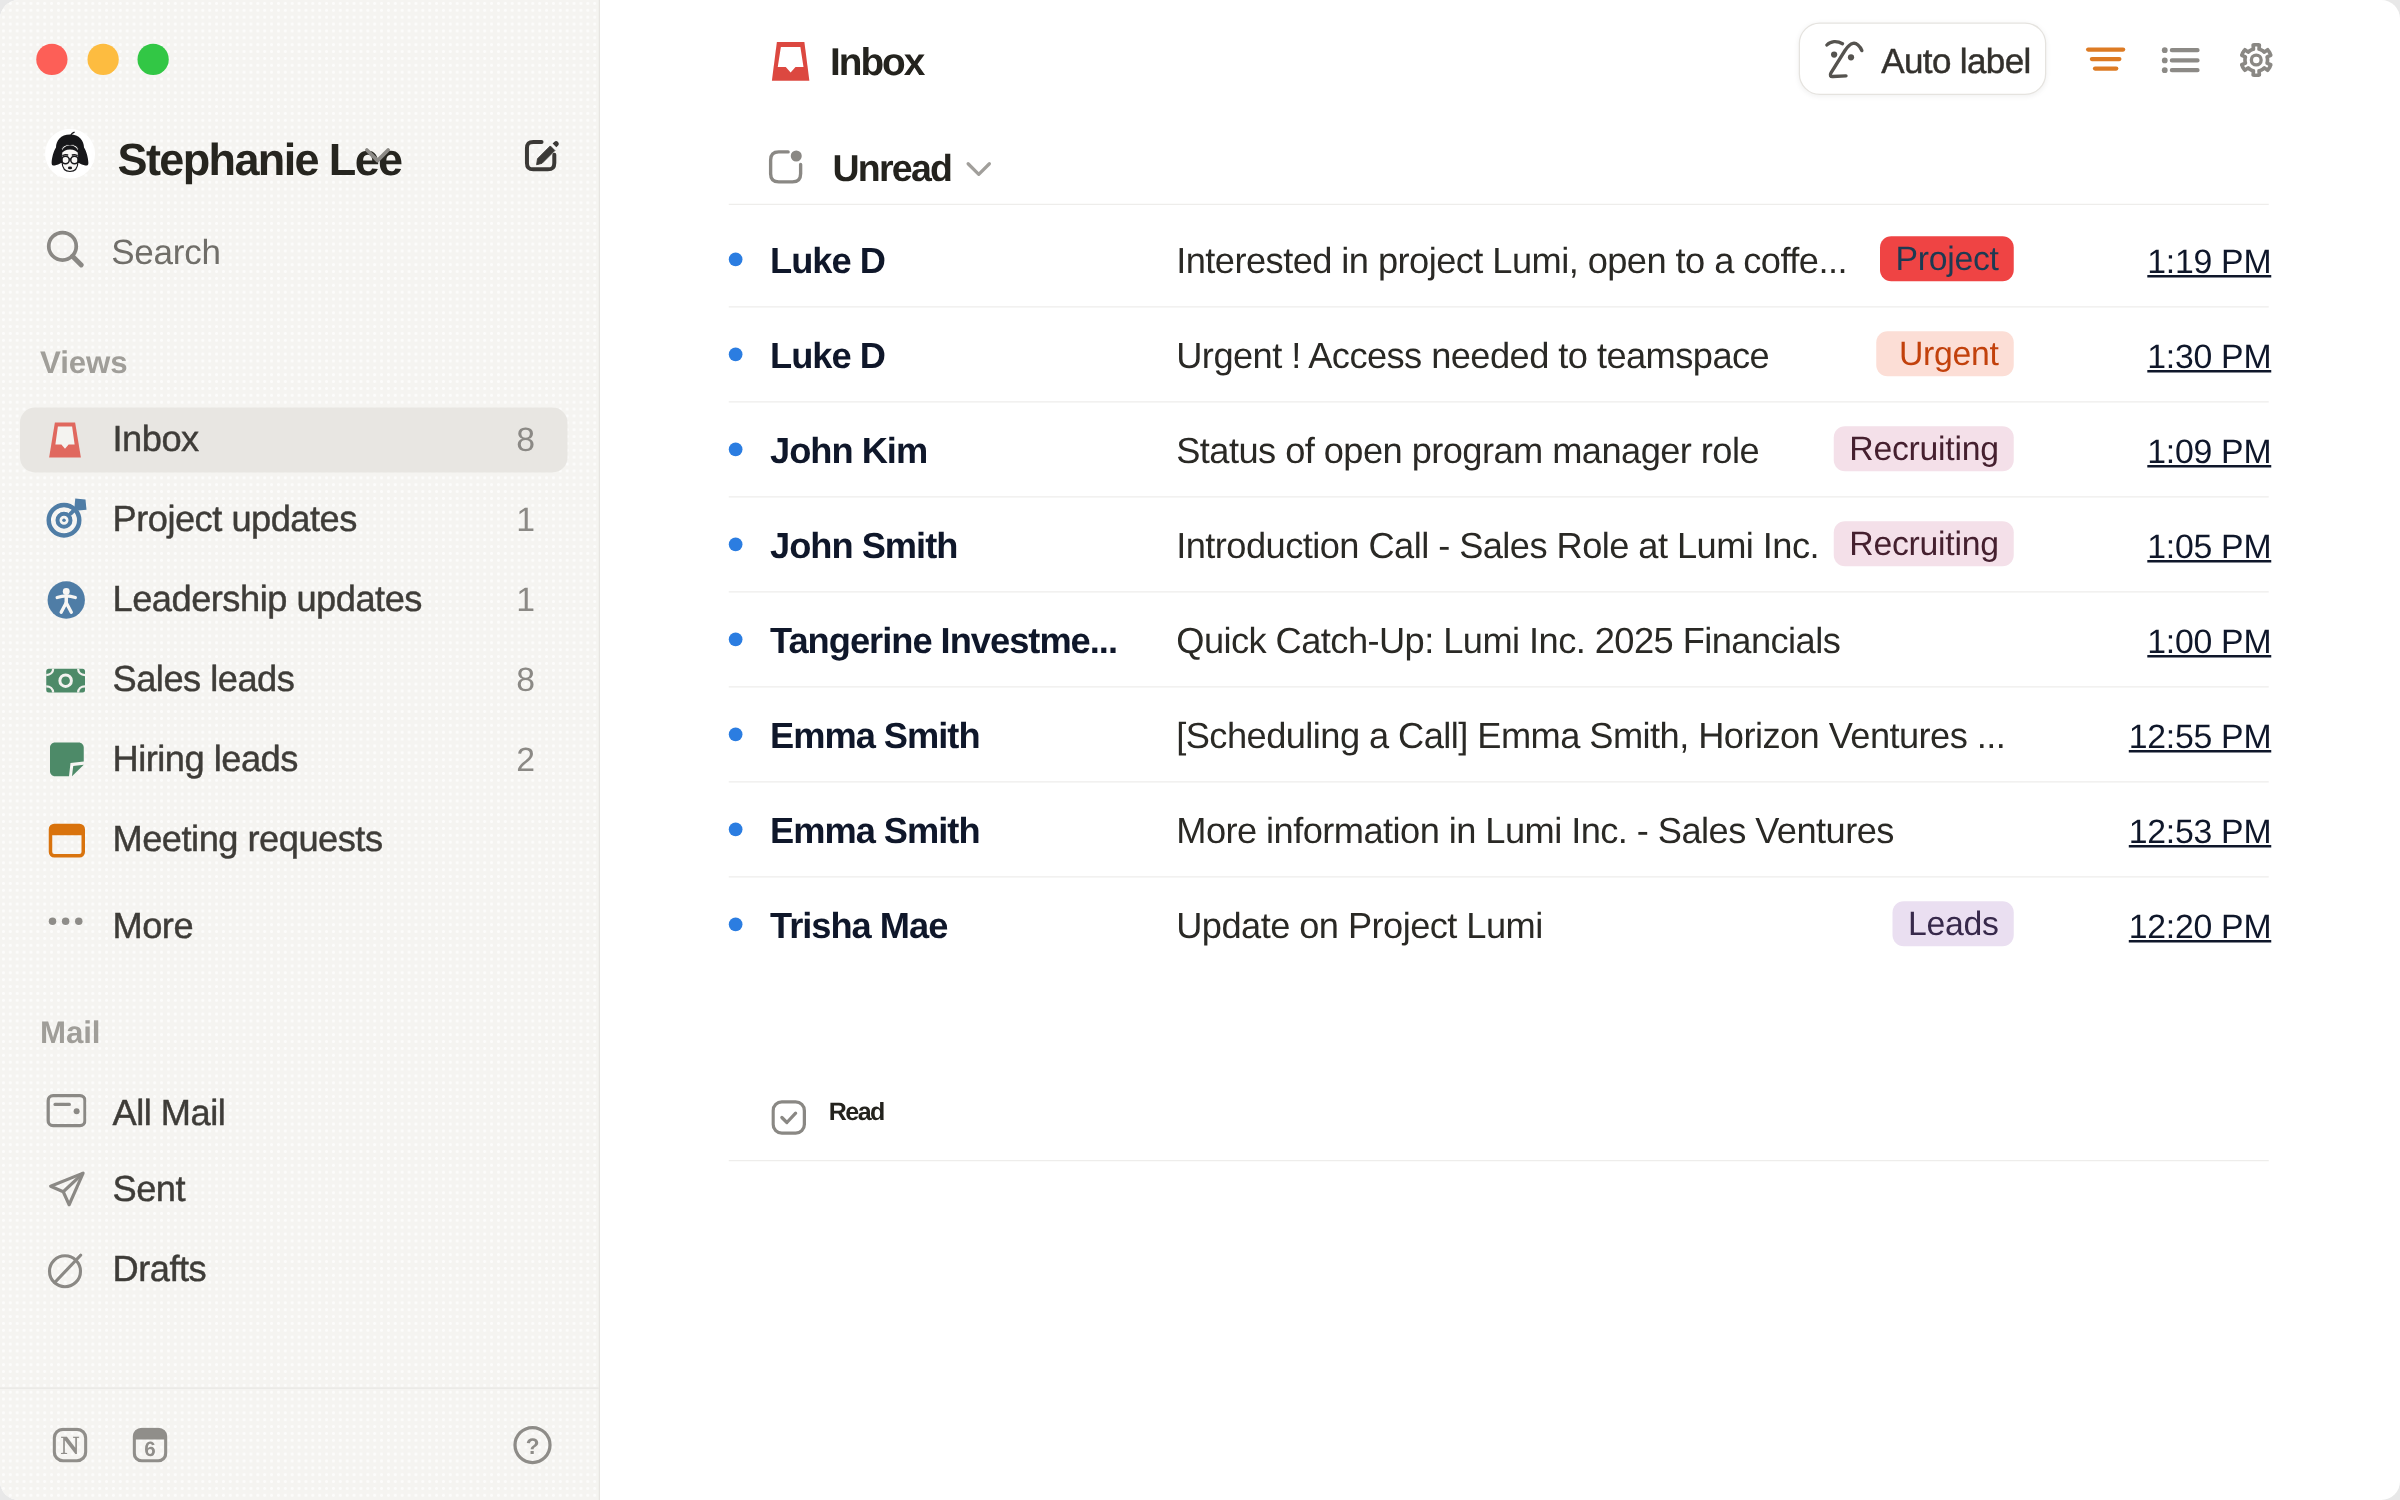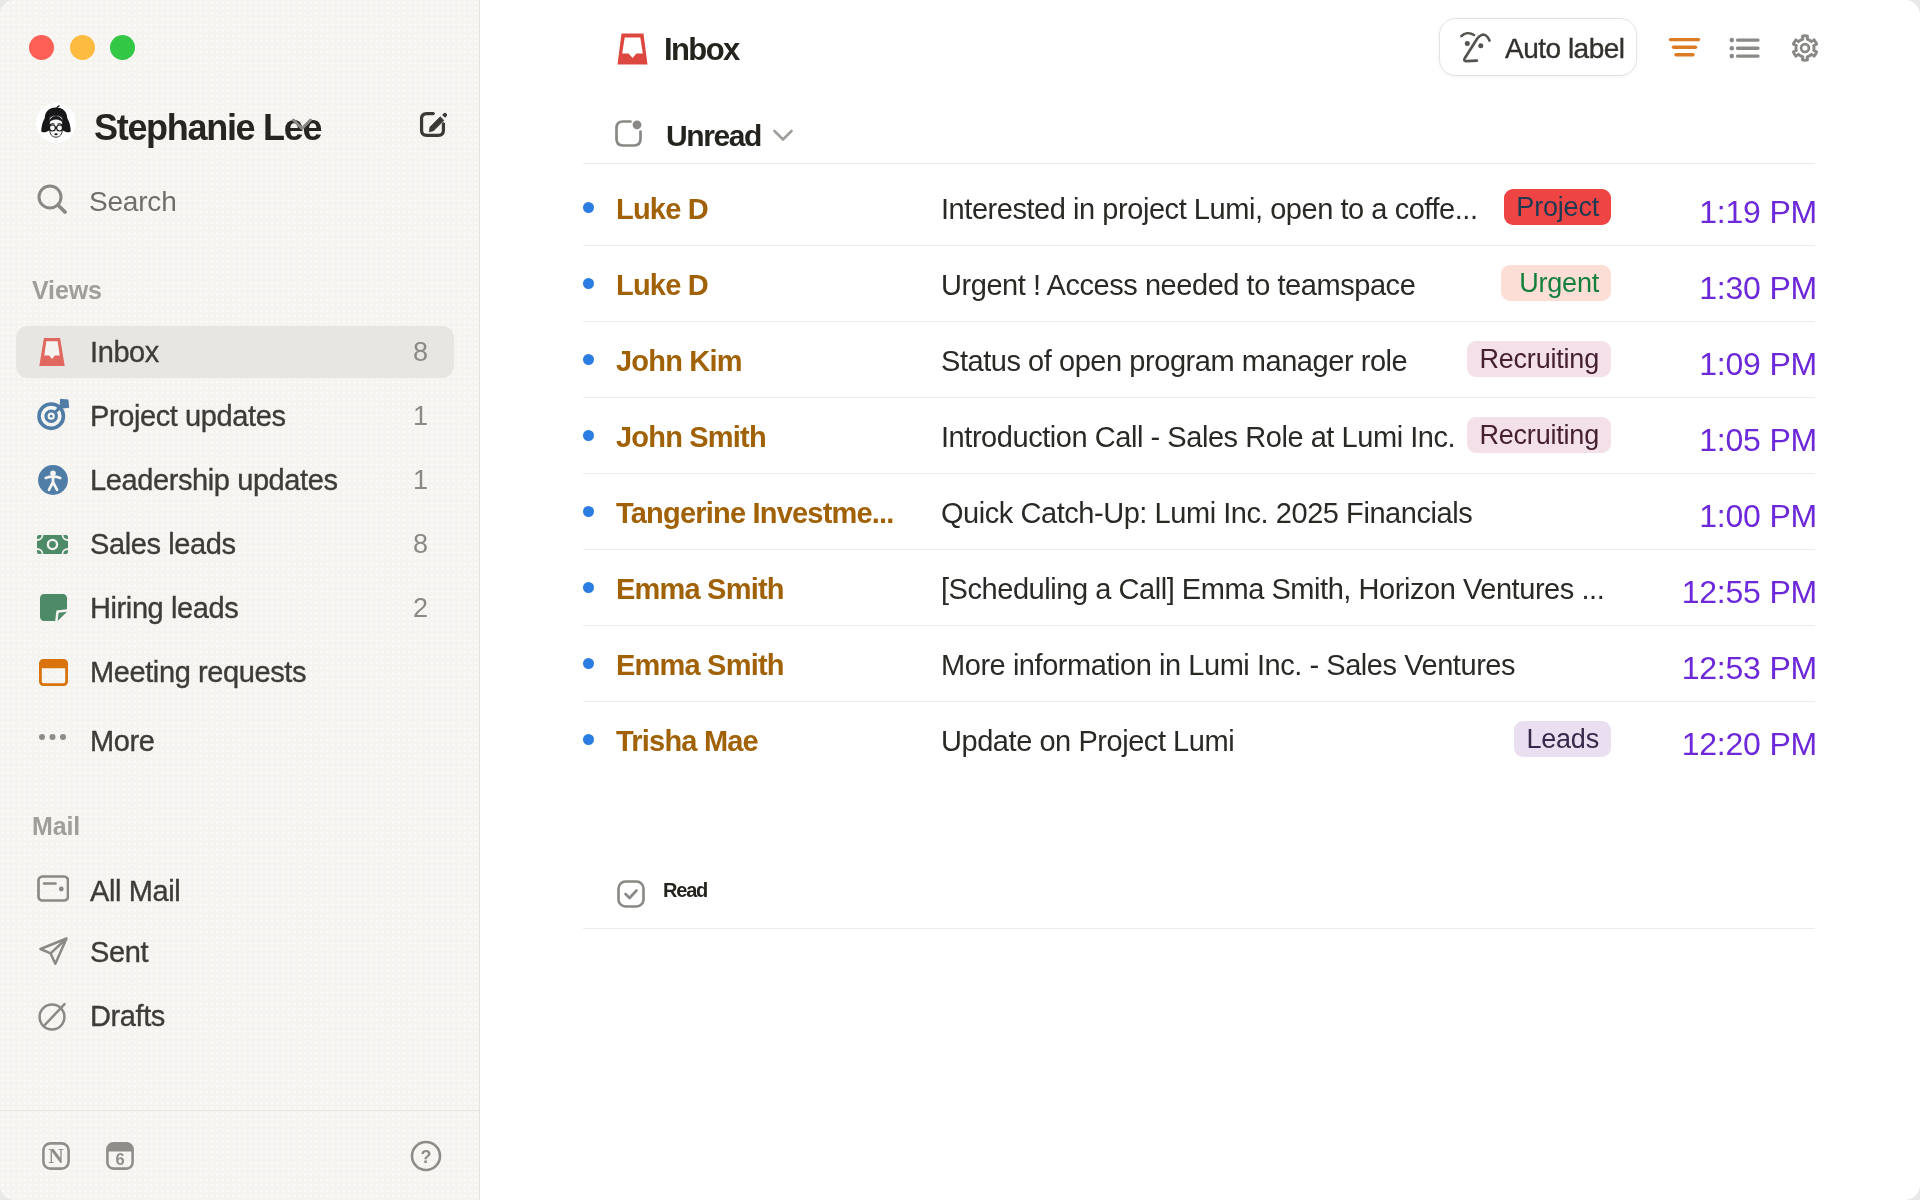--- a/index.html
+++ b/index.html
@@ -17,23 +17,23 @@
   border-right:1px solid #e7e5e1;
 }
 .tl { position:absolute; width:25px; height:25px; border-radius:50%; top:35px; }
 .sideitem-label { font-size:29px; font-weight:400; color:#3e3c38; letter-spacing:-0.4px; -webkit-text-stroke:0.35px #3e3c38; }
 .seclabel { position:absolute; left:32px; font-size:25px; font-weight:600; color:#a09e99; letter-spacing:-0.1px; }
 .count { position:absolute; font-size:27px; font-weight:400; color:#8b8985; }
 
 
 .rowdiv { position:absolute; left:583px; width:1232px; height:1px; background:#eeedeb; }
 .dot { position:absolute; width:11px; height:11px; border-radius:50%; background:#2b7de1; left:583px; }
-.name { position:absolute; left:616px; font-size:29px; font-weight:700; color:#a16207; letter-spacing:-0.8px; }
+.name { position:absolute; left:616px; font-size:29px; font-weight:700; color:#0f172a; letter-spacing:-0.8px; }
 .subj { position:absolute; left:941px; font-size:29px; font-weight:400; color:#2a2925; letter-spacing:-0.45px; }
-.time { position:absolute; font-size:32px; font-weight:400; color:#6d28d9; letter-spacing:-0.2px; }
+.time { position:absolute; font-size:27px; font-weight:400; color:#0f172a; letter-spacing:-0.2px;text-decoration:underline; }
 .chip { position:absolute; height:36px; line-height:36px; border-radius:9px; font-size:27px; font-weight:400;
         padding:0 12px; letter-spacing:-0.2px; }
 </style>
 </head>
 <body>
 <div id="app">
   <div id="sidebar"></div>
 
   <div class="tl" style="left:29px; background:#fd5f57;"></div>
   <div class="tl" style="left:70px; background:#fdbc40;"></div>
@@ -212,21 +212,21 @@
   <div class="dot" style="top:202px;"></div>
   <div class="name" style="top:193px;">Luke D</div>
   <div class="subj" style="top:193px;">Interested in project Lumi, open to a coffe...</div>
   <div class="chip" style="right:309px; top:189px; background:#ef4444; color:#1c3a52;">Project</div>
   <div class="time" style="right:103px; top:194px;">1:19 PM</div>
   <div class="rowdiv" style="top:245px;"></div>
 
   <div class="dot" style="top:278px;"></div>
   <div class="name" style="top:269px;">Luke D</div>
   <div class="subj" style="top:269px;">Urgent ! Access needed to teamspace</div>
-  <div class="chip" style="right:309px; top:265px; background:#fcded6; color:#15803d;padding-left:18px;">Urgent</div>
+  <div class="chip" style="right:309px; top:265px; background:#fcded6; color:#c2410c;padding-left:18px;">Urgent</div>
   <div class="time" style="right:103px; top:270px;">1:30 PM</div>
   <div class="rowdiv" style="top:321px;"></div>
 
   <div class="dot" style="top:354px;"></div>
   <div class="name" style="top:345px;">John Kim</div>
   <div class="subj" style="top:345px;">Status of open program manager role</div>
   <div class="chip" style="right:309px; top:341px; background:#f4e0e9; color:#45202f;">Recruiting</div>
   <div class="time" style="right:103px; top:346px;">1:09 PM</div>
   <div class="rowdiv" style="top:397px;"></div>
 

